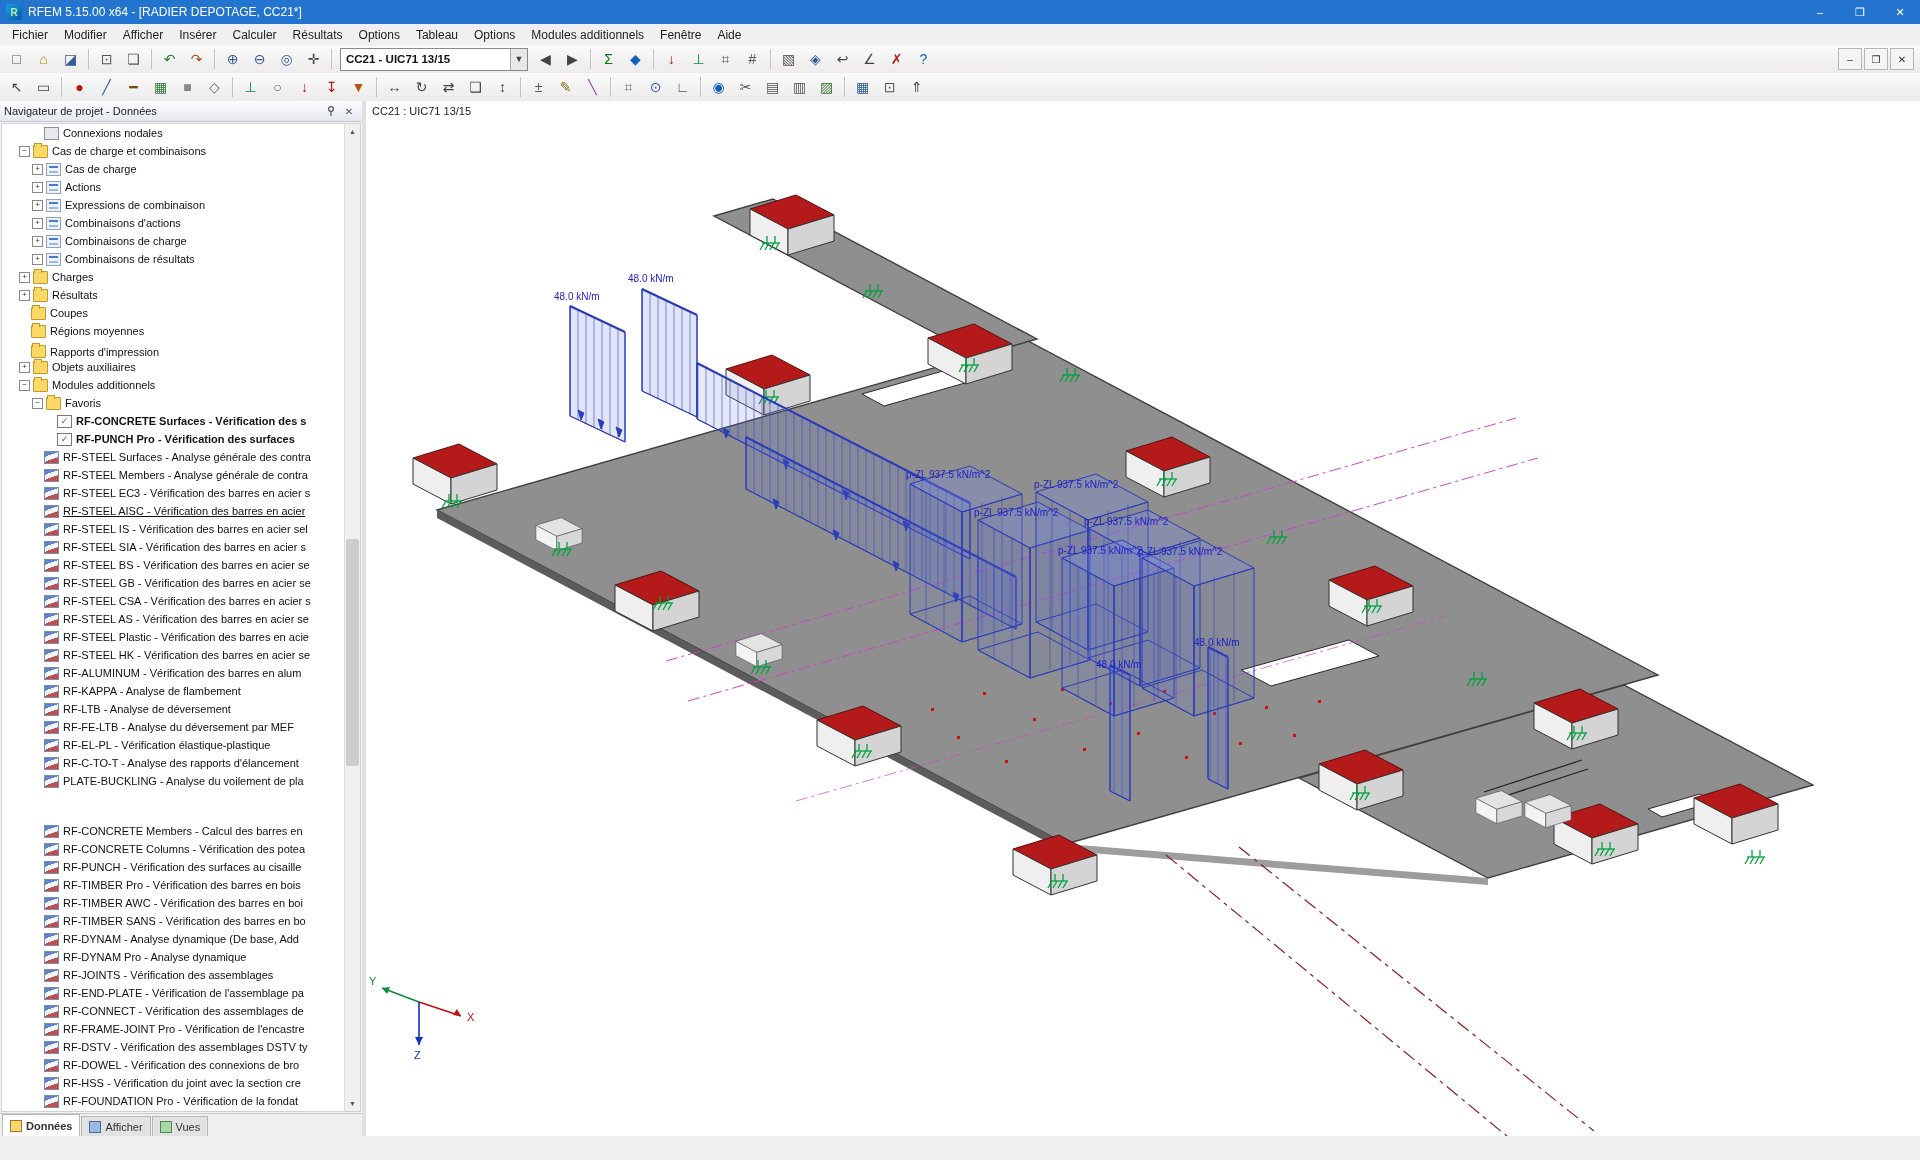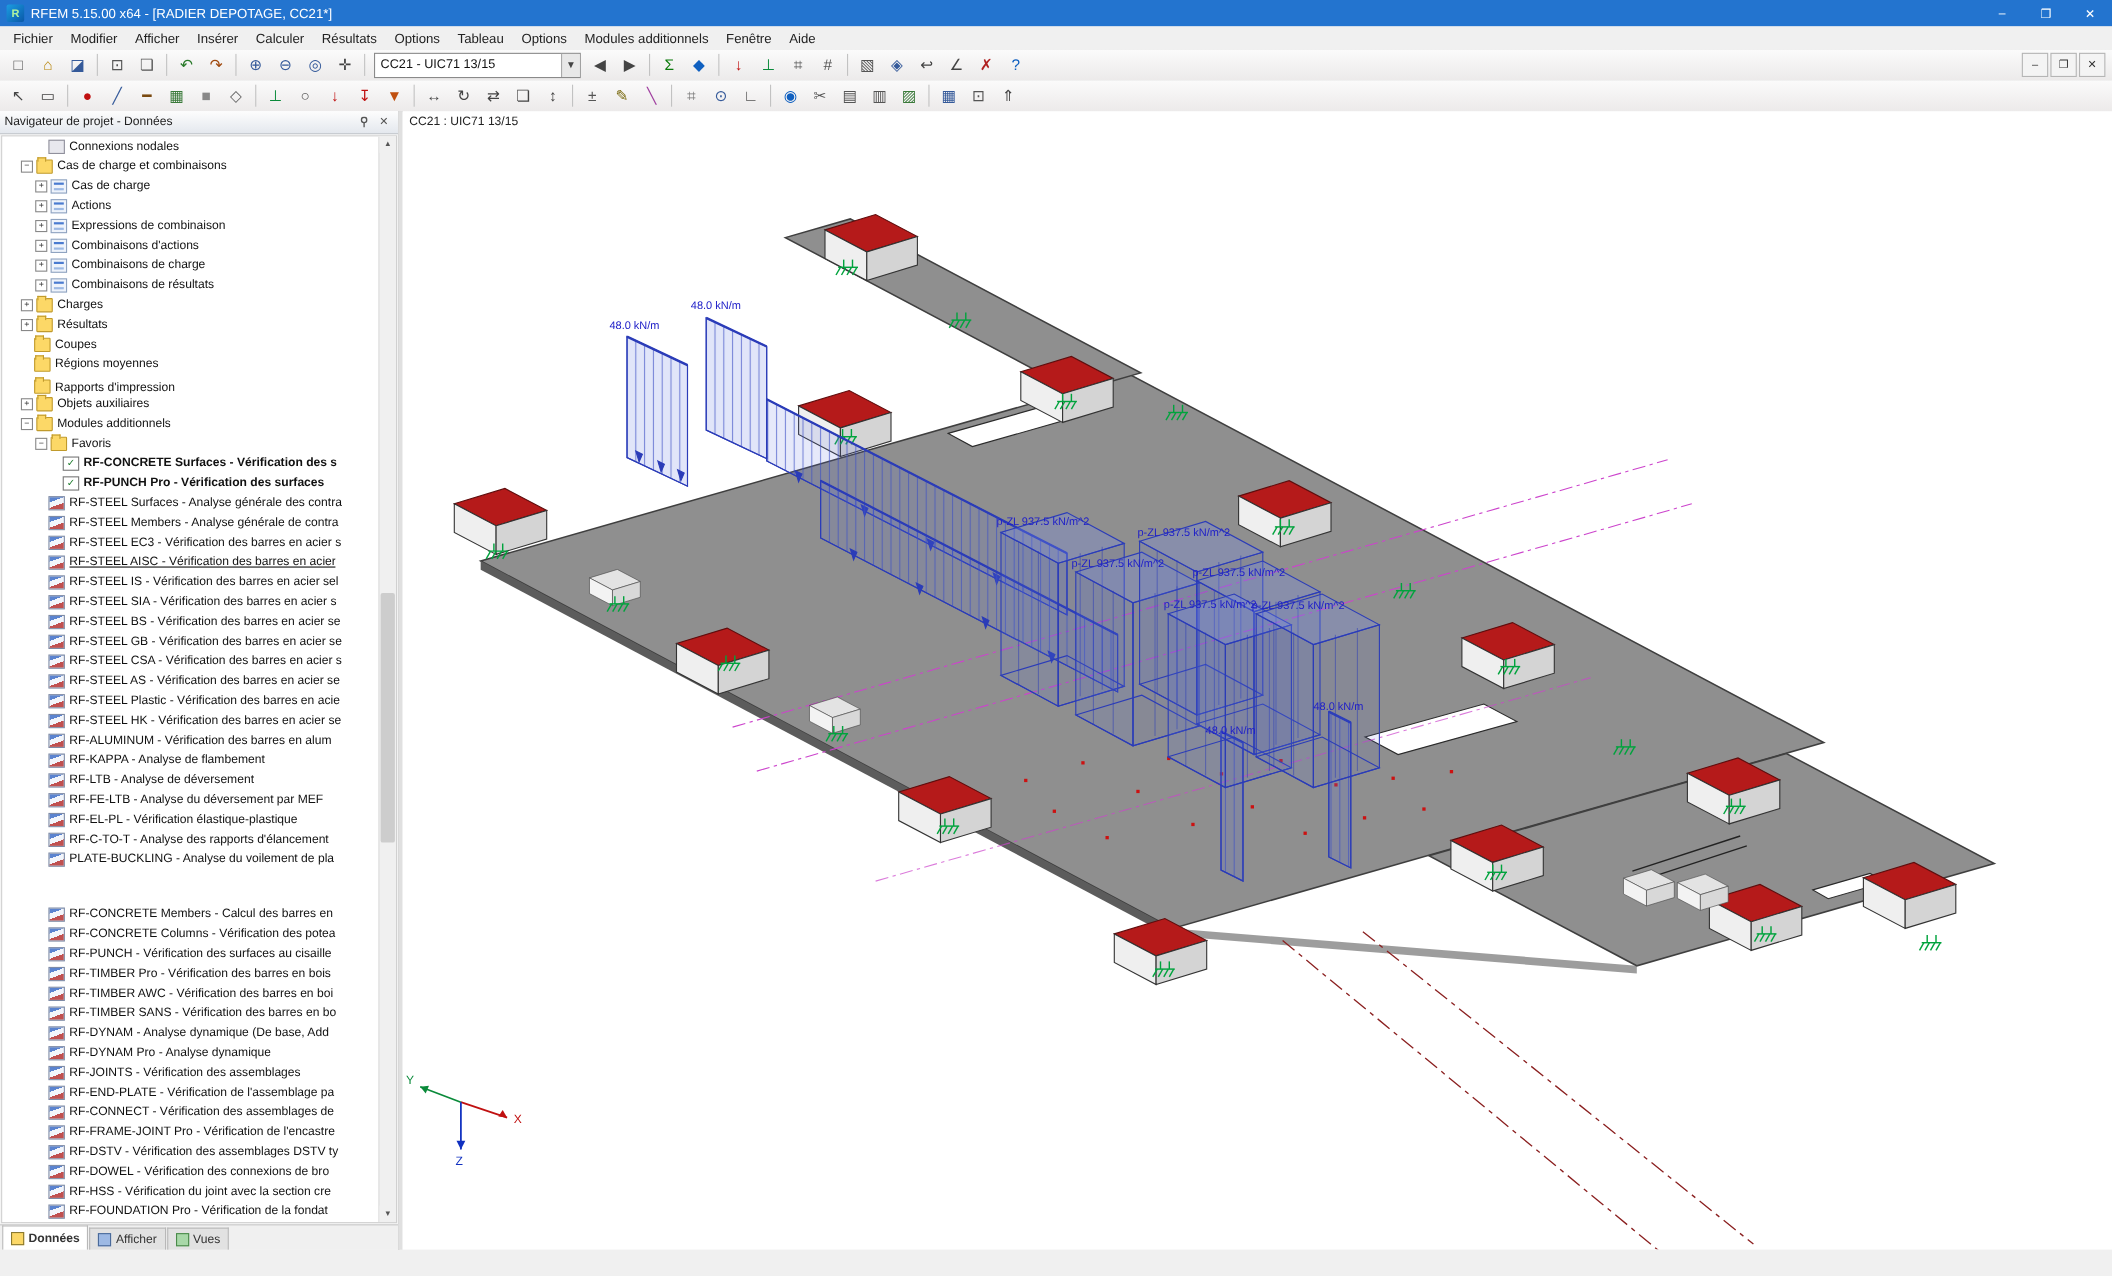--- a/index.html
+++ b/index.html
@@ -22,21 +22,21 @@
   
   .toolbar{position:absolute;left:0;right:0;background:linear-gradient(#fbfbfb,#eceaea);
     border-bottom:1px solid #cfcfcf;display:flex;align-items:center;padding-left:3px;}
   #tb1{top:45px;height:28px;}
   #tb2{top:73px;height:28px;}
   .tb-btn{width:23px;height:23px;margin:0 1px;border:1px solid transparent;border-radius:2px;
     display:flex;align-items:center;justify-content:center;}
   .tb-g{font-size:14px;line-height:1;}
   .tb-sep{width:1px;height:20px;background:#c2c2c2;margin:0 4px;}
   .tb-combo{height:21px;min-width:186px;background:#fff;border:1px solid #8a8a8a;margin:0 4px;
-    display:flex;align-items:center;font-size:11.5px;color:#111;}
+    display:flex;align-items:center;font-size:11.5px;color:#111;font-weight:bold;}
   .combo-val{flex:1;padding:0 5px;white-space:nowrap;}
   .combo-arrow{width:16px;height:100%;background:#e8e8e8;border-left:1px solid #aaa;
     display:flex;align-items:center;justify-content:center;font-size:9px;color:#444;}
   #mdi-controls{margin-left:auto;display:flex;margin-right:6px;}
   .mdi-btn{width:22px;height:20px;border:1px solid #b5b5b5;background:#f4f4f4;margin-left:2px;
     display:flex;align-items:center;justify-content:center;font-size:10px;color:#333;}
 
   
   #nav{position:absolute;left:0;top:101px;width:362px;bottom:24px;background:#f5f5f5;
     border-right:1px solid #a8a8a8;display:flex;flex-direction:column;}

